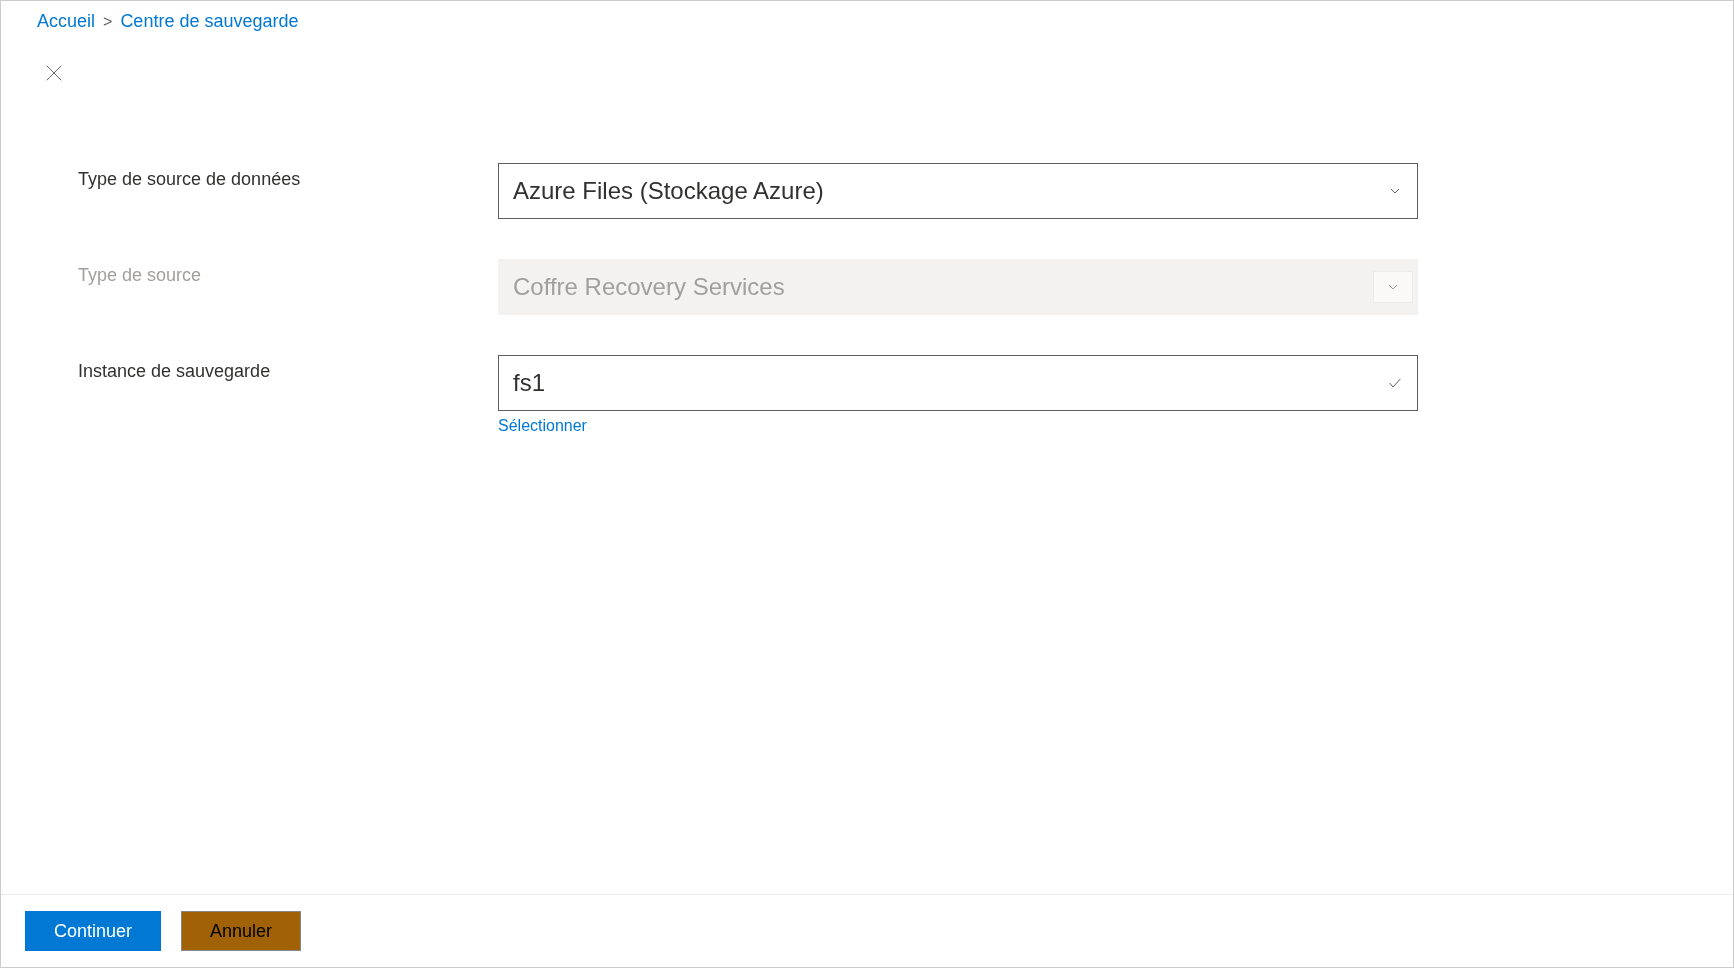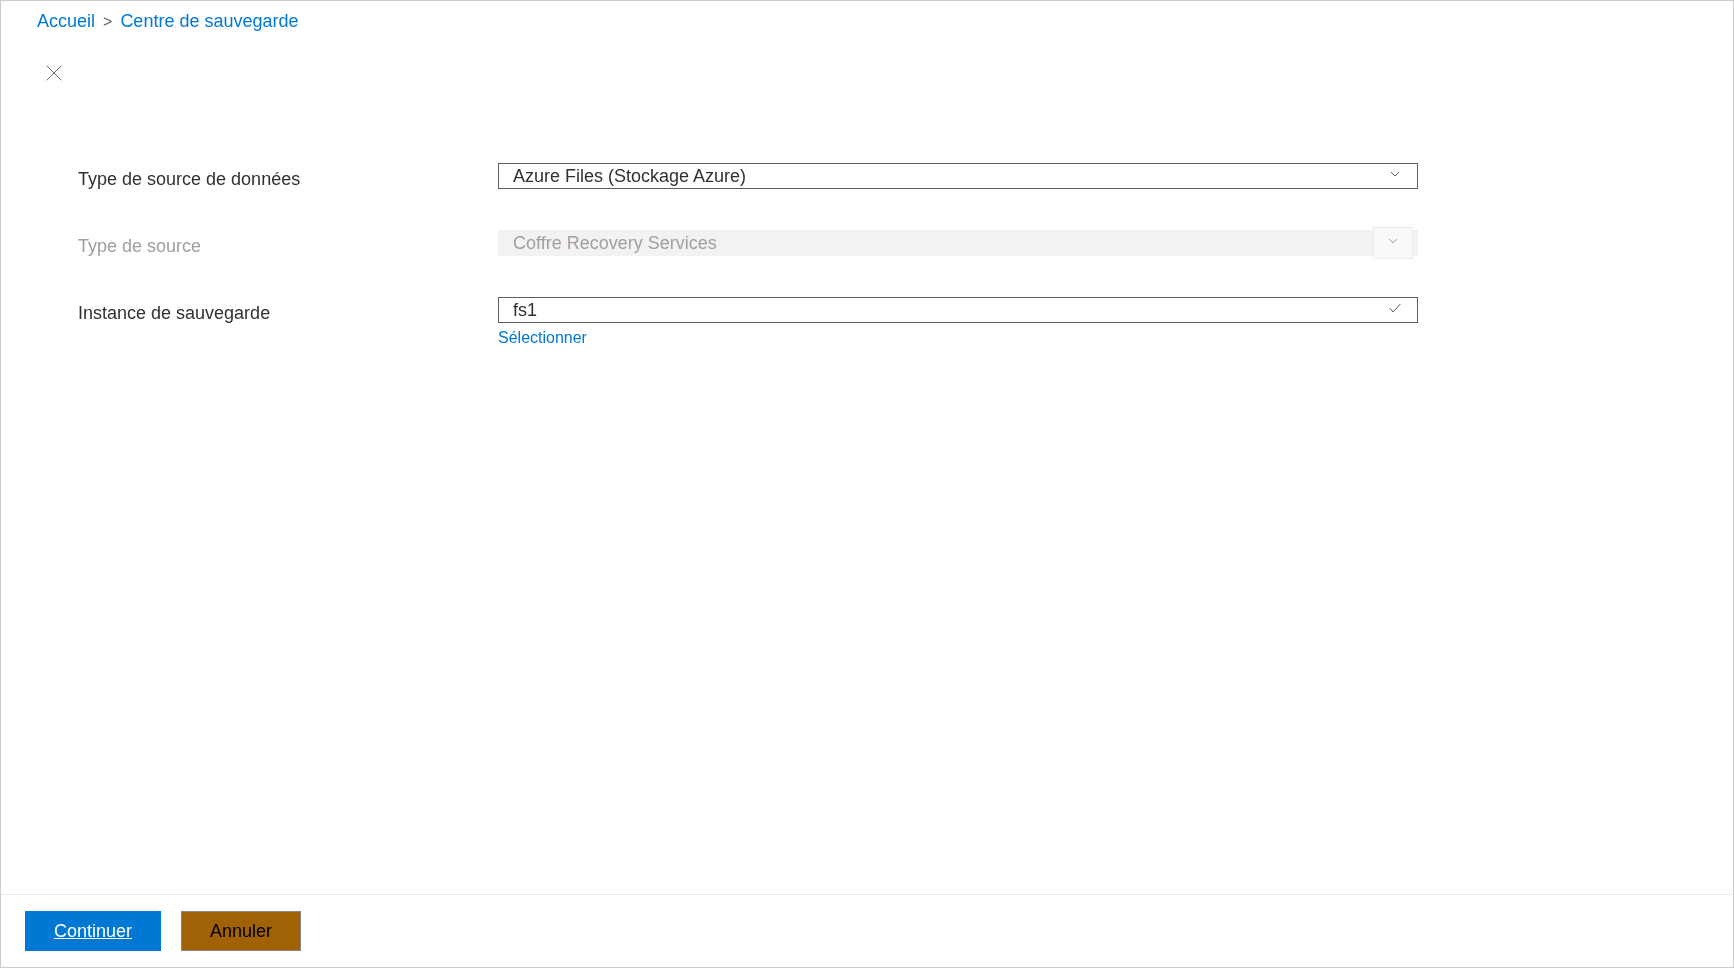--- a/index.html
+++ b/index.html
@@ -94,26 +94,26 @@
     color: #a4262c;
     font-size: 14px;
     vertical-align: middle;
   }
   .form-control-wrap {
     flex: 1;
     max-width: 920px;
   }
   .select-box {
     border: 1px solid #605e5c;
-    height: 26px;
+    height: 56px;
     display: flex;
     align-items: center;
     justify-content: space-between;
     padding: 0 14px;
-    font-size: 18px;
+    font-size: 24px;
     background: #fff;
     cursor: pointer;
   }
   .select-box.disabled {
     background: #f3f2f1;
     border: 1px solid #f3f2f1;
     color: #a19f9d;
     cursor: default;
   }
   .select-box.disabled .chevron-box {
@@ -155,21 +155,20 @@
     font-size: 18px;
     border: 1px solid #8a8886;
     background: #a16207;
     cursor: pointer;
     font-family: inherit;
   }
   .btn.primary {
     background: #0078d4;
     border-color: #0078d4;
     color: #fff;
-    text-decoration: underline;
   }
 </style>
 </head>
 <body>
 
 <div class="frame">
 
   <div class="breadcrumb">
     <a href="#">Accueil</a>
     <span class="sep">&gt;</span>

